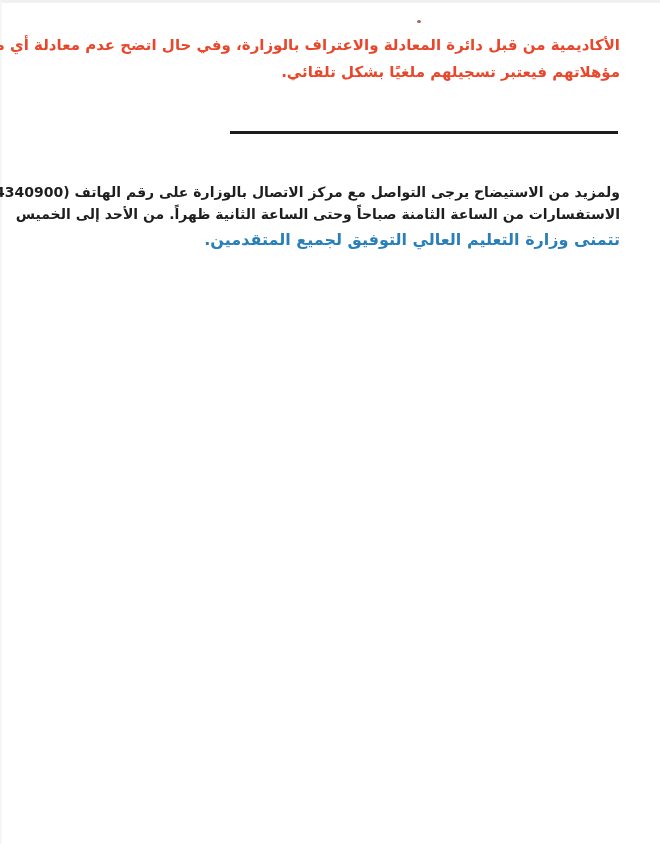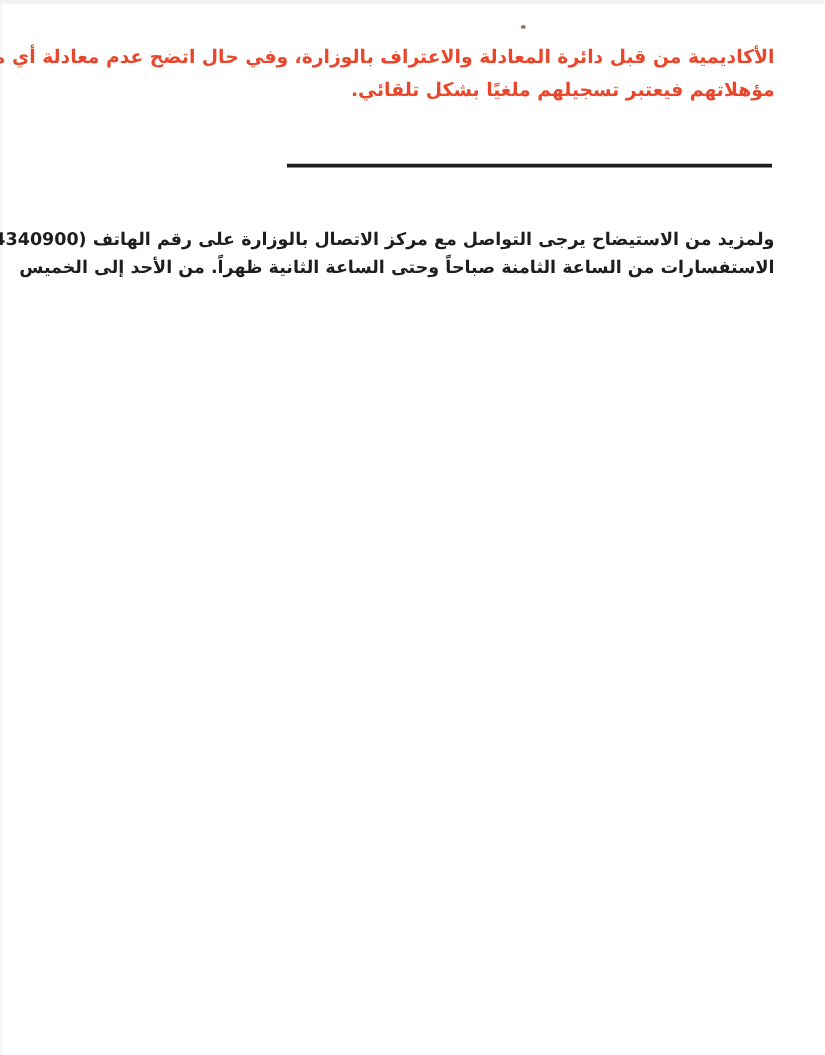--- a/index.html
+++ b/index.html
@@ -94,14 +94,15 @@
     <div class="t-line">مؤهلاتهم فيعتبر تسجيلهم ملغيًا بشكل تلقائي.</div>
   </div>
 
   <div class="divider"></div>
 
   <div class="contact">
     <div class="t-line">ولمزيد من الاستيضاح يرجى التواصل مع مركز الاتصال بالوزارة على رقم الهاتف (24340900) والذي سيستقبل</div>
     <div class="t-line">الاستفسارات من الساعة الثامنة صباحاً وحتى الساعة الثانية ظهراً. من الأحد إلى الخميس</div>
   </div>
 
+  <div class="wish" style="color: rgb(41, 128, 185);">تتمنى وزارة التعليم العالي التوفيق لجميع المتقدمين.</div>
 
 </div>
 
 </body></html>

